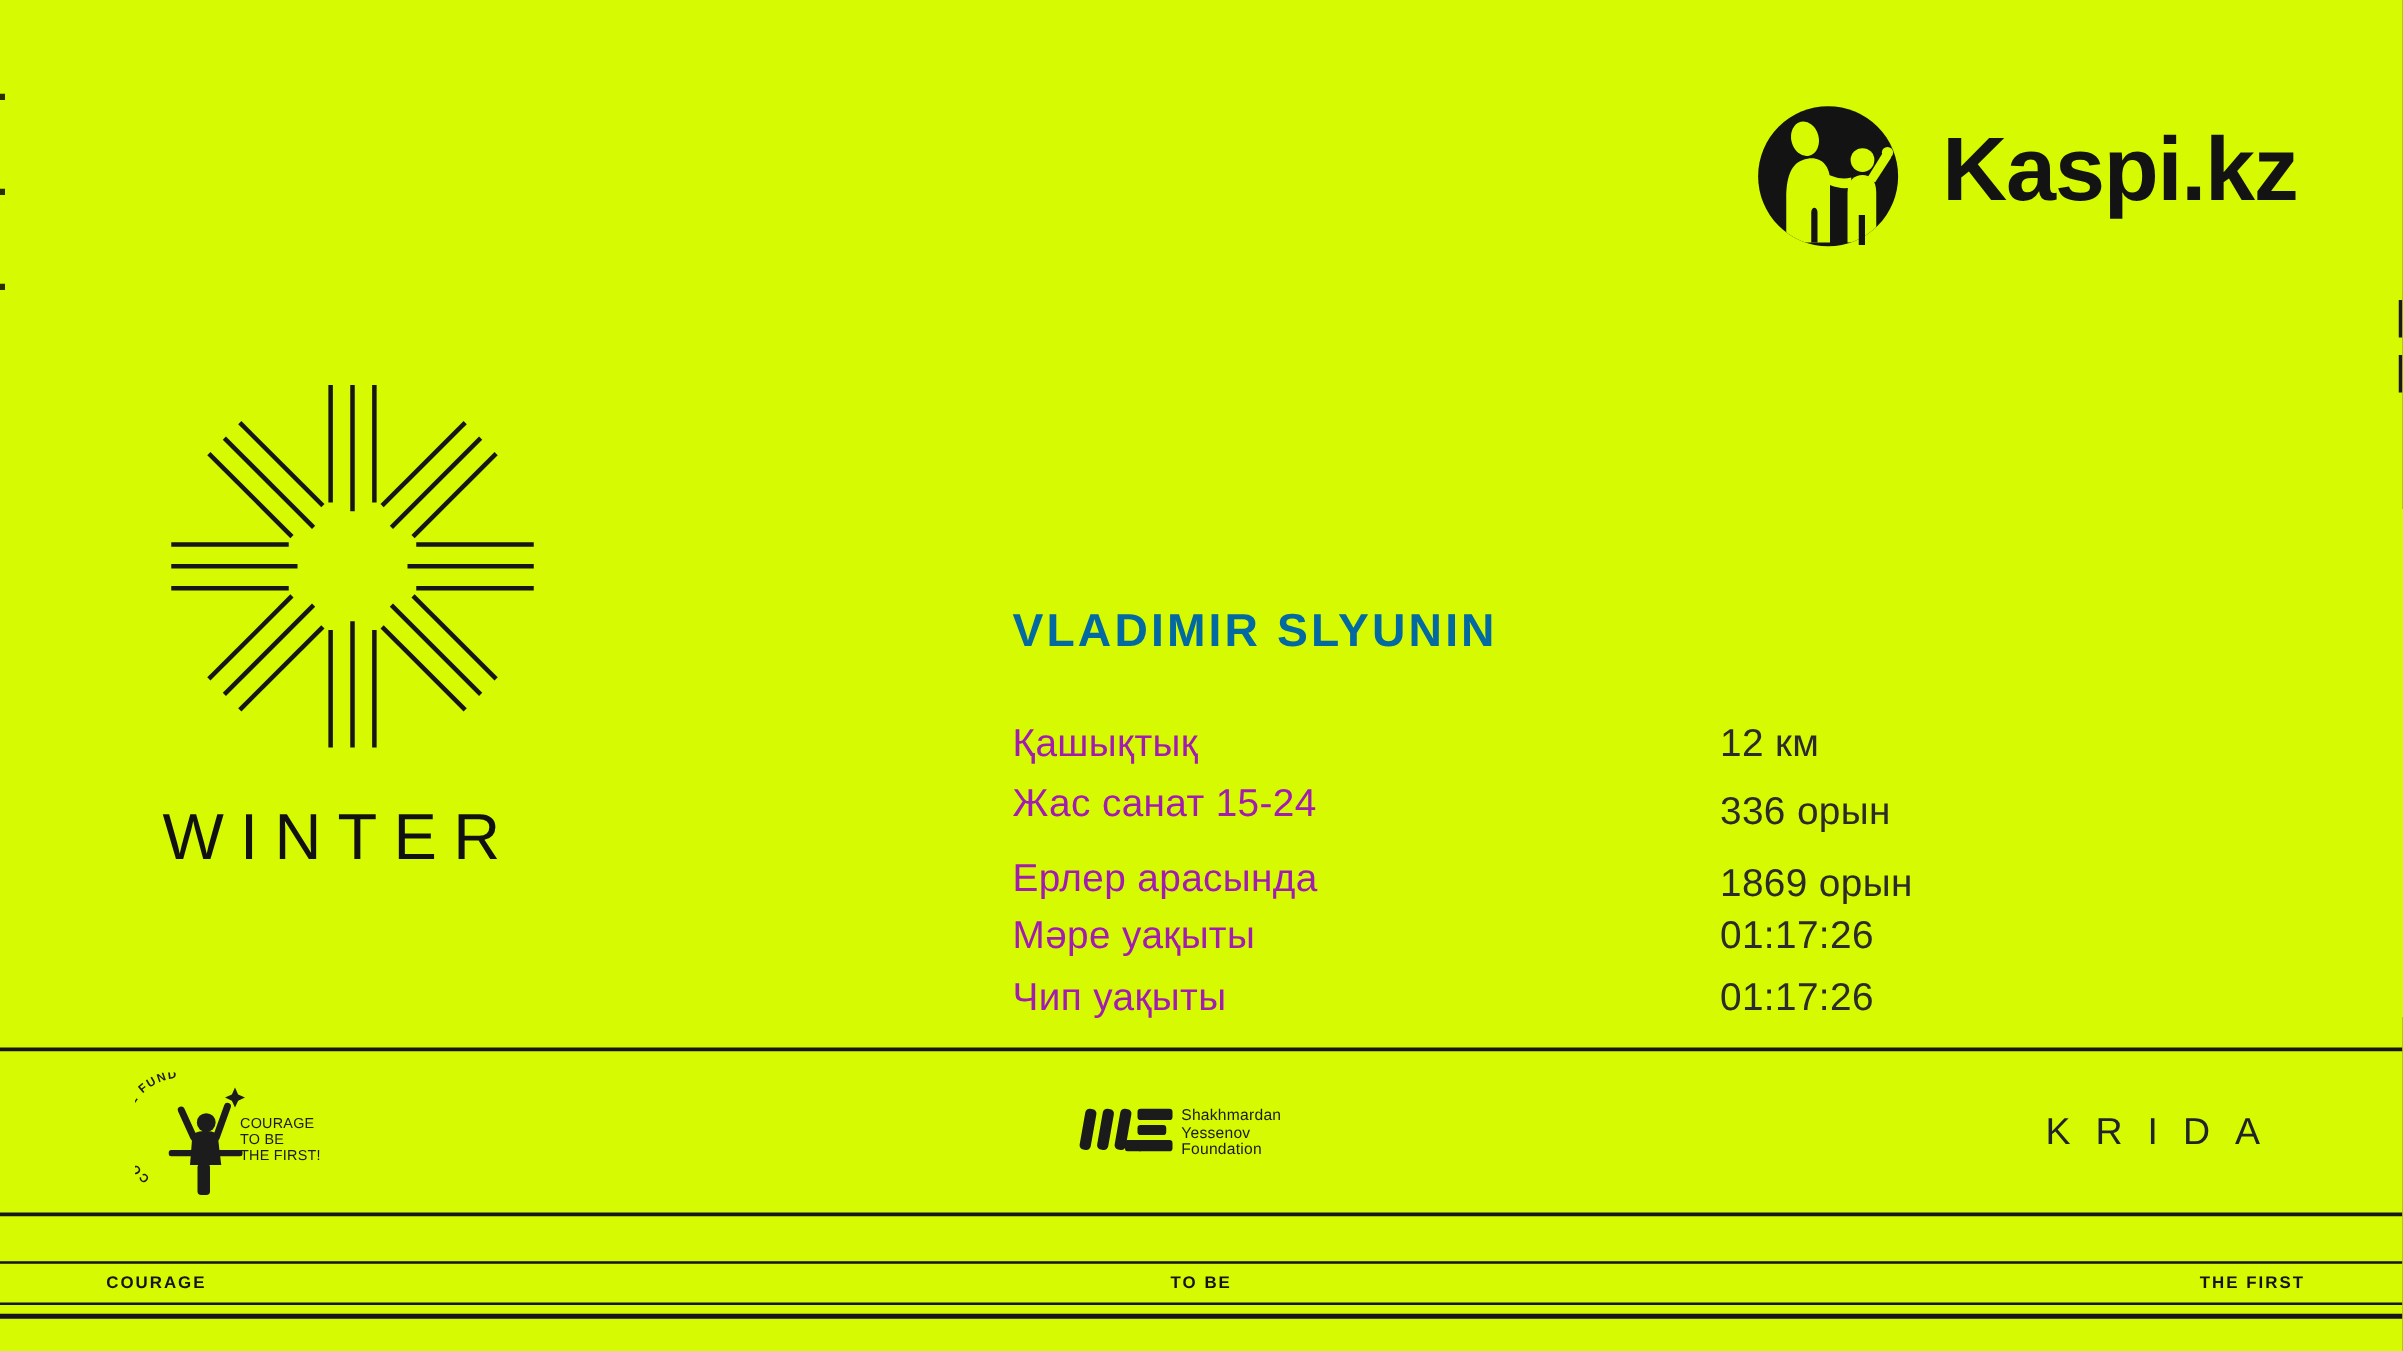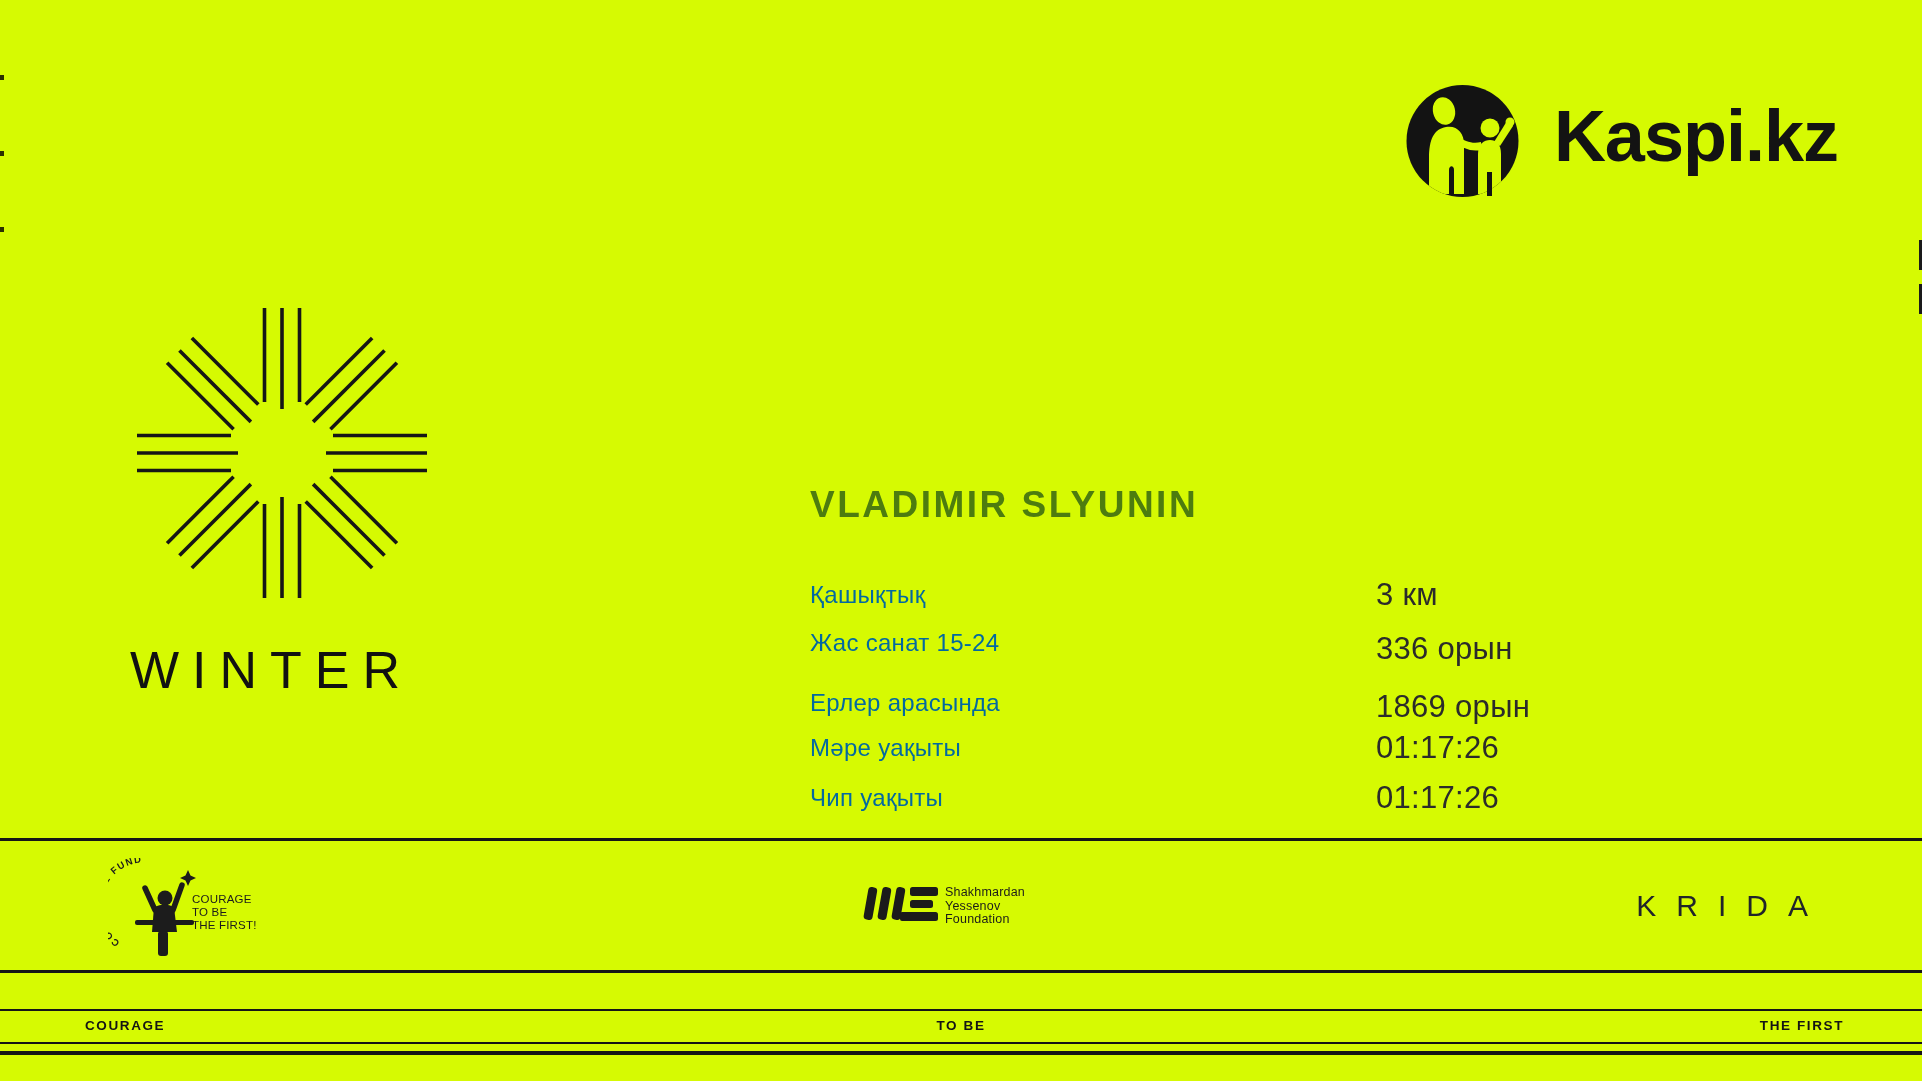--- a/index.html
+++ b/index.html
@@ -23,26 +23,26 @@
   
   .cert-title{
     position:absolute;top:284px;right:29px;
     font-size:118px;font-weight:600;letter-spacing:14px;line-height:1;
     color:#151515;white-space:nowrap;
   }
 
   
   .recipient{
     position:absolute;left:810px;top:486px;
-    font-size:37px;font-weight:bold;letter-spacing:2.5px;color:#4d7c0f;line-height:1;
+    font-size:37px;font-weight:bold;letter-spacing:2.5px;color:#0369a1;line-height:1;
     white-space:nowrap;
   }
 
   
-  .row-label{position:absolute;left:810px;font-size:24px;color:#0369a1;line-height:34px;white-space:nowrap;letter-spacing:.3px;}
+  .row-label{position:absolute;left:810px;font-size:31px;color:#a21caf;line-height:34px;white-space:nowrap;letter-spacing:.3px;}
   .row-value{position:absolute;left:1376px;font-size:31px;color:#2b2b2b;line-height:34px;white-space:nowrap;letter-spacing:.3px;}
 
   
   .event-name{
     position:absolute;left:130px;top:630px;
     font-size:52px;font-weight:400;letter-spacing:13px;line-height:80px;
     color:#111;white-space:nowrap;
   }
 
   
@@ -126,21 +126,21 @@
   </svg>
 
   <div class="event-name">
     <div>WINTER</div>
   </div>
 
 
   <div class="recipient">VLADIMIR SLYUNIN</div>
 
   <div class="row-label" style="top:578px">Қашықтық</div>
-  <div class="row-value" style="top:578px">3 км</div>
+  <div class="row-value" style="top:578px">12 км</div>
 
   <div class="row-label" style="top:626px">Жас санат 15-24</div>
   <div class="row-value" style="top:632px">336 орын</div>
 
   <div class="row-label" style="top:686px">Ерлер арасында</div>
   <div class="row-value" style="top:690px">1869 орын</div>
 
   <div class="row-label" style="top:731px">Мәре уақыты</div>
   <div class="row-value" style="top:731px">01:17:26</div>
 

